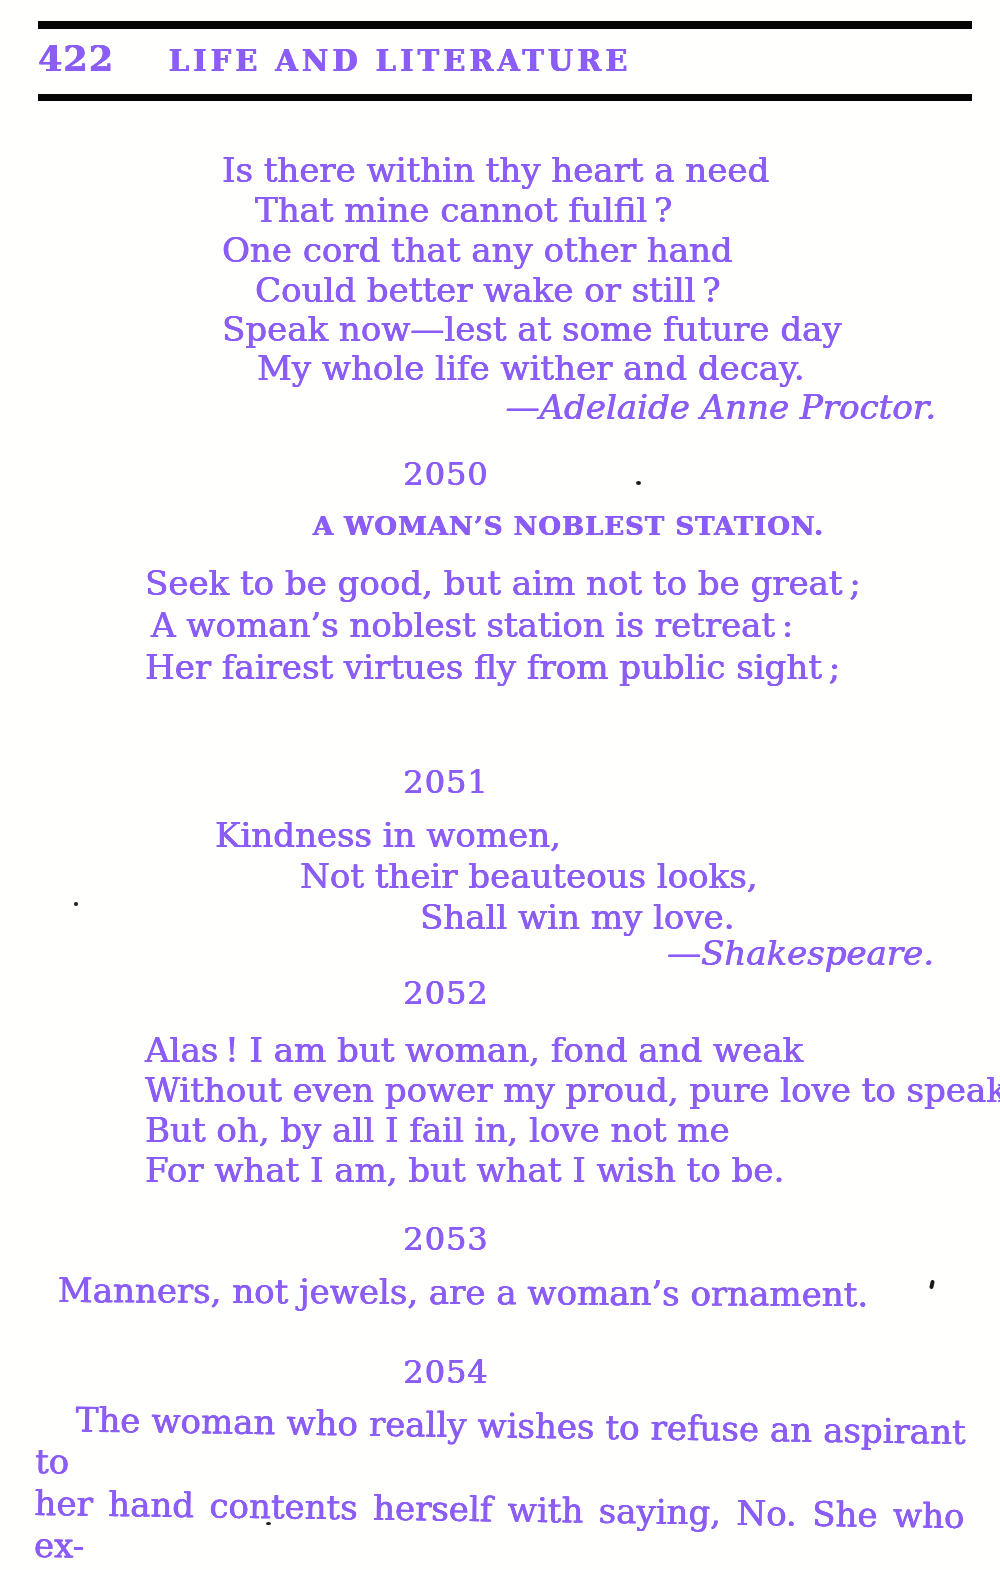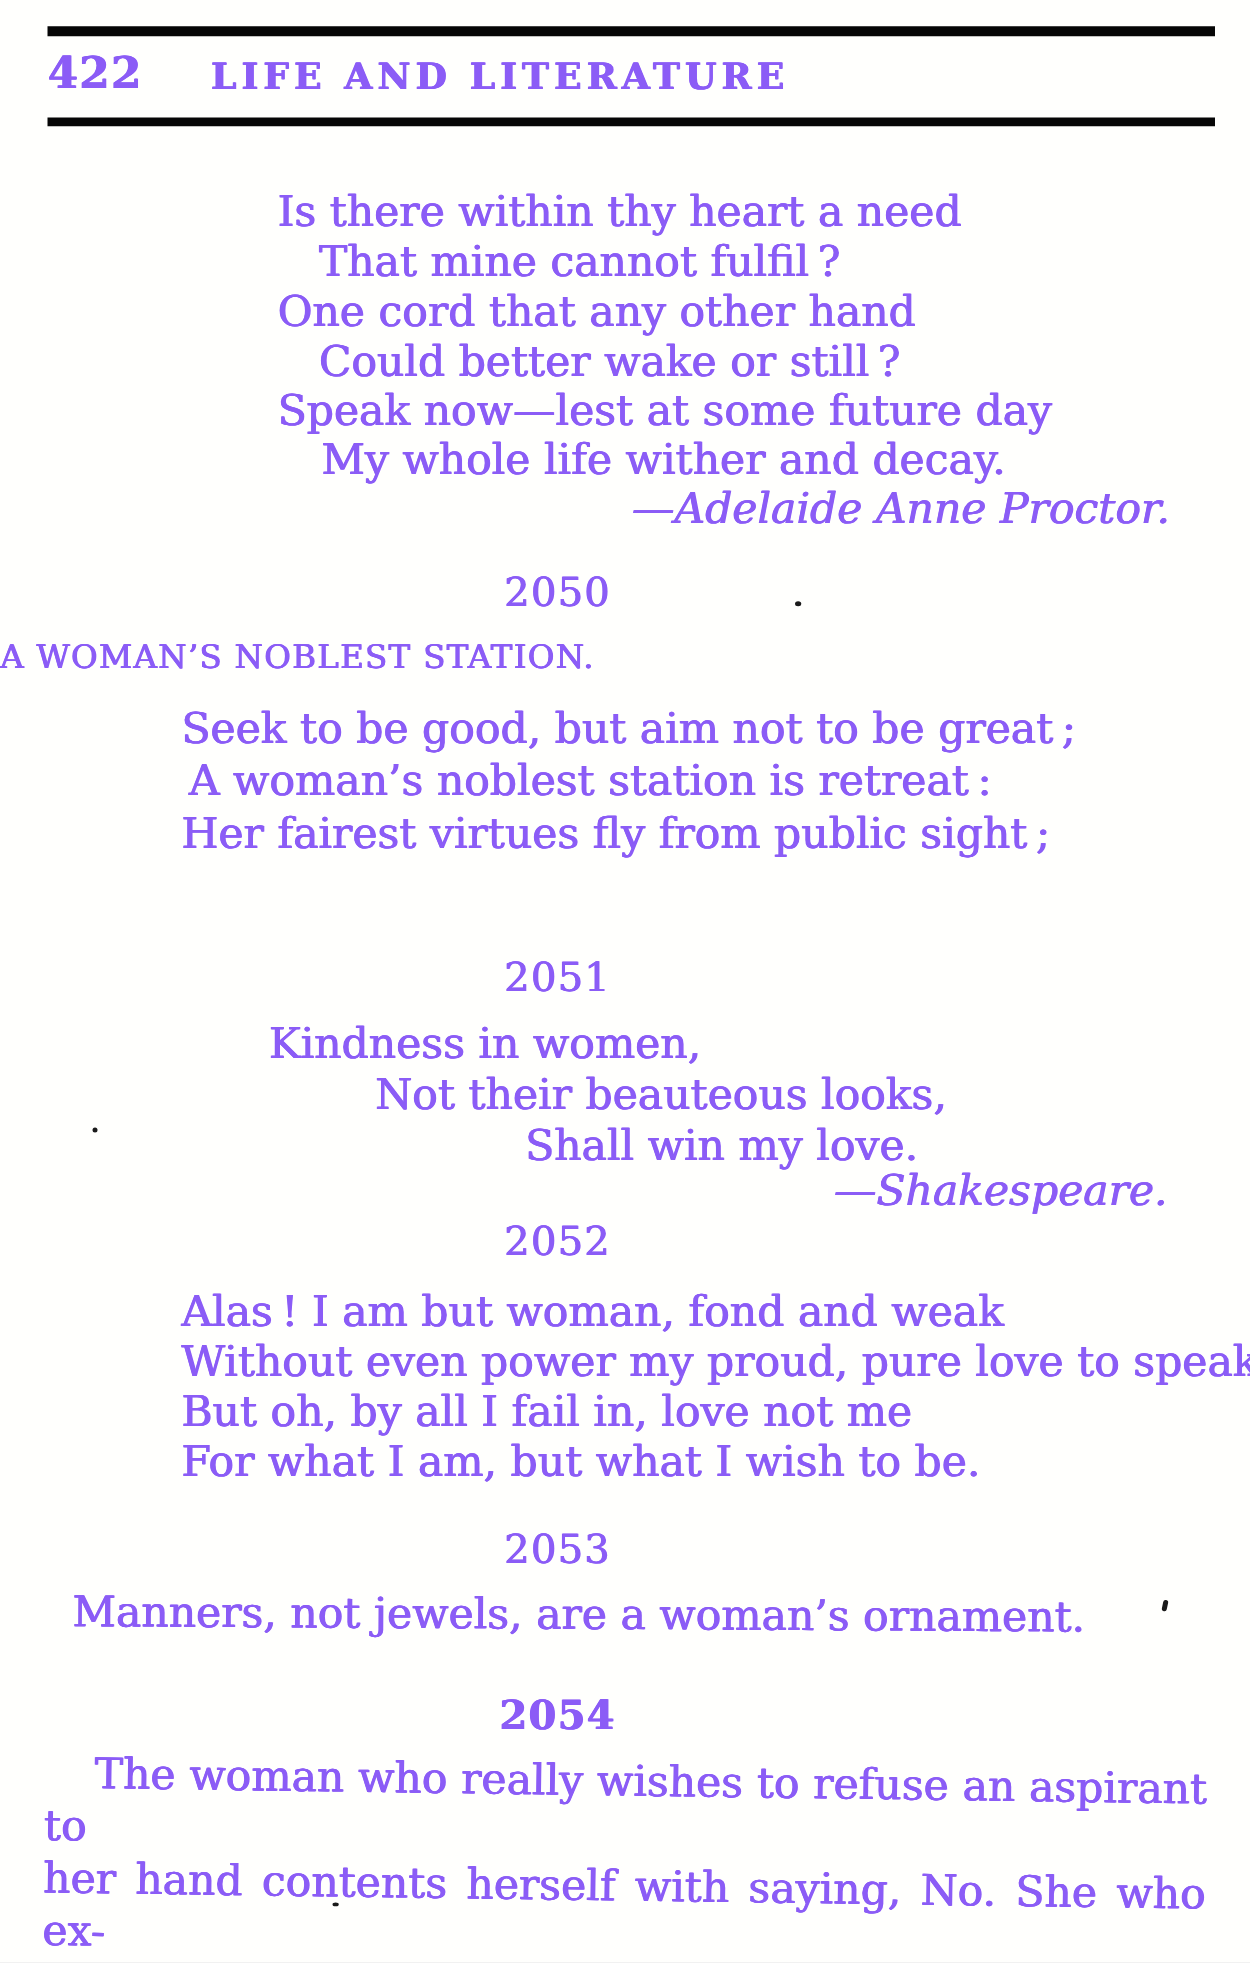--- a/index.html
+++ b/index.html
@@ -23,22 +23,22 @@
   .running-title{
     position:absolute; left:0; top:44px; width:800px;
     text-align:center; font-size:29px; font-weight:bold; letter-spacing:4px;
   }
   .line{ position:absolute; font-size:34px; white-space:nowrap; }
   .entry-num{
     position:absolute; left:0; width:892px; text-align:center;
     font-size:32px; letter-spacing:1px;
   }
   .entry-title{
-    position:absolute; left:0; width:824px; text-align:left;
-    font-size:26px; font-weight:normal; letter-spacing:1px;
+    position:absolute; left:0; width:824px; text-align:right;
+    font-size:26px; font-weight:bold; letter-spacing:1px;
   }
   .attr{
     position:absolute; text-align:center;
     font-size:34px; font-style:italic; white-space:nowrap;
   }
   .para{
     position:absolute; left:36px; top:1398px; width:930px;
     font-size:34px; line-height:42px;
     transform:rotate(0.8deg); transform-origin:0 0;
   }
@@ -84,21 +84,21 @@
 
   <div class="entry-num ink" style="top:974px;">2052</div>
   <div class="line ink" style="left:145px; top:1030px;">Alas ! I am but woman, fond and weak</div>
   <div class="line ink" style="left:145px; top:1070px;">Without even power my proud, pure love to speak ;</div>
   <div class="line ink" style="left:145px; top:1110px;">But oh, by all I fail in, love not me</div>
   <div class="line ink" style="left:145px; top:1150px;">For what I am, but what I wish to be.</div>
 
   <div class="entry-num ink" style="top:1220px;">2053</div>
   <div class="line ink quote-line" style="left:58px; top:1270px;">Manners, not jewels, are a woman’s ornament.</div>
 
-  <div class="entry-num ink" style="top:1353px;font-weight:bold;">2054</div>
+  <div class="entry-num ink" style="top:1353px;">2054</div>
   <div class="para ink">
     <div class="p-line justify-force first">The woman who really wishes to refuse an aspirant to</div>
     <div class="p-line justify-force">her hand contents herself with saying, No.  She who ex-</div>
     <div class="p-line">plains, wants to be convinced.</div>
   </div>
 
   <div class="speck s1"></div>
   <div class="speck s2"></div>
   <div class="speck s3"></div>
   <div class="speck s4"></div>

